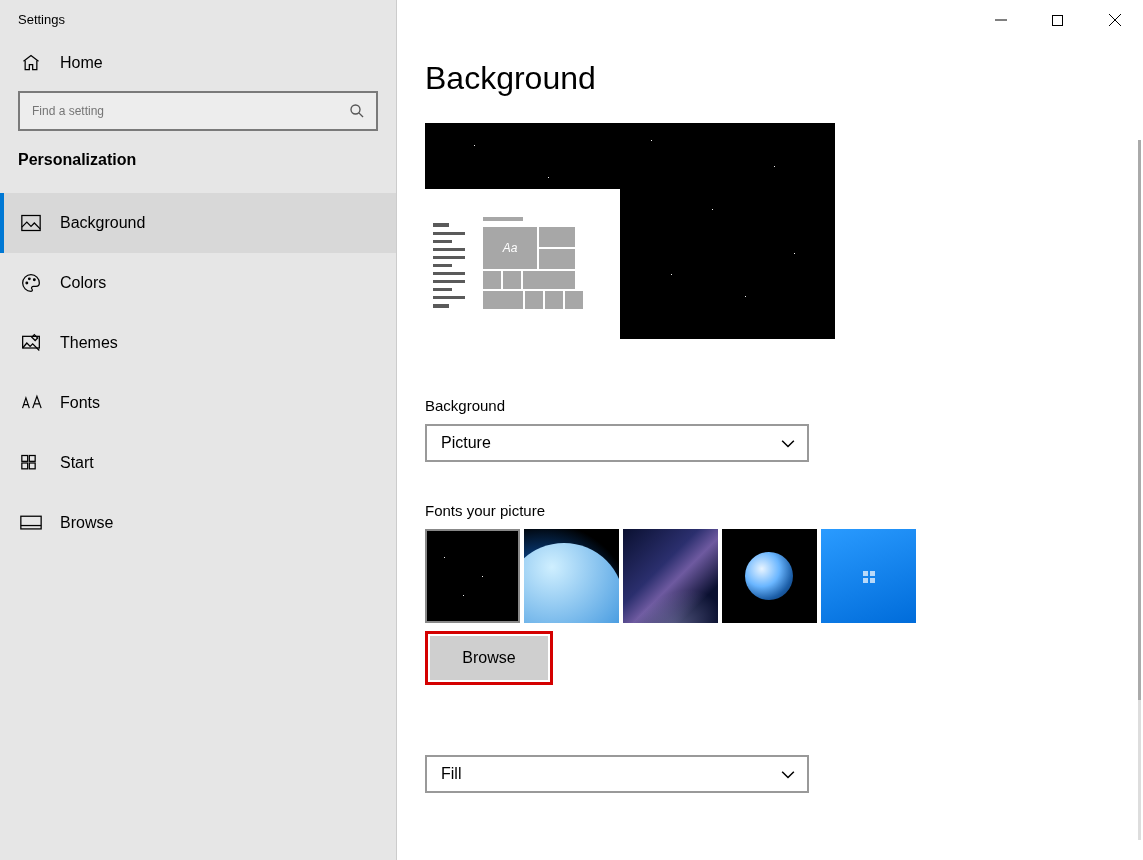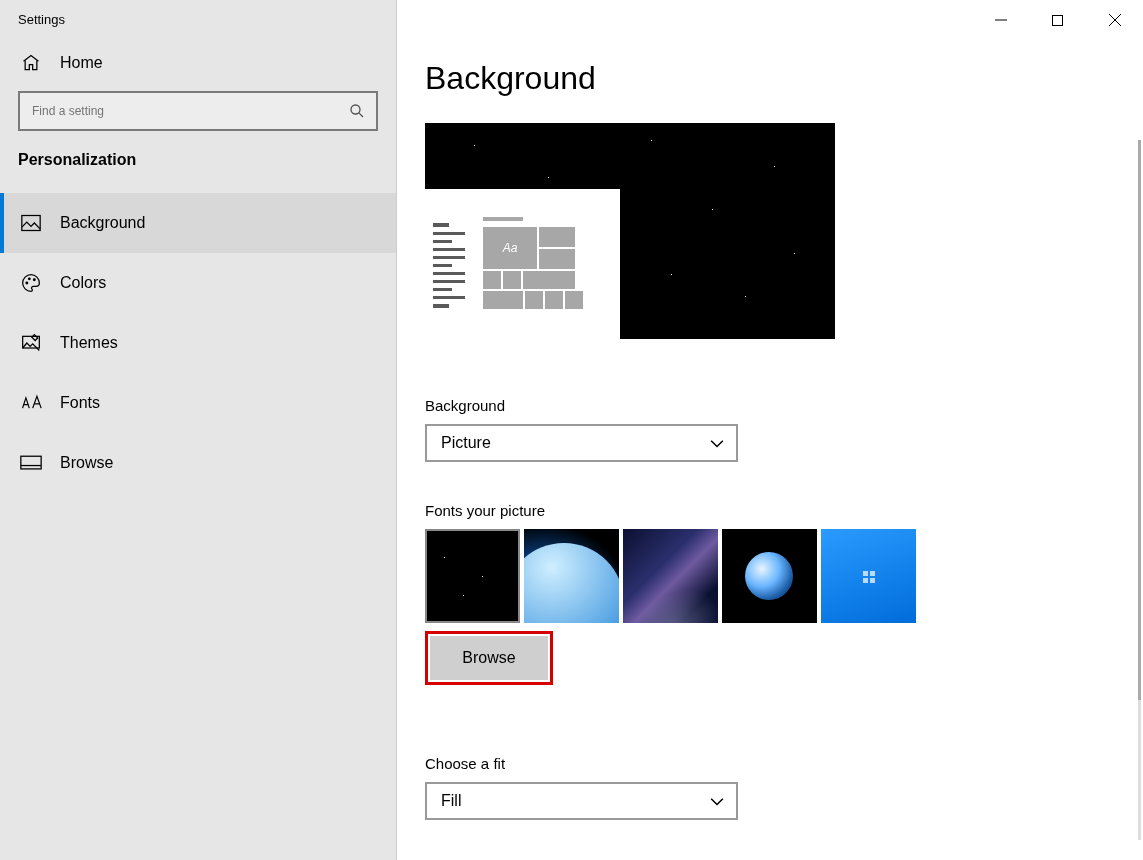--- a/index.html
+++ b/index.html
@@ -89,21 +89,21 @@
   .sp-row1 .tcol { display:flex; flex-direction:column; gap:2px; }
   .sp-row1 .tsm { width:36px; height:20px; background:#a7a7a7; }
   .sp-row2 { display:flex; gap:2px; }
   .sp-row2 .t { background:#a7a7a7; }
   .sp-row2 .t1 { width:18px; height:18px; }
   .sp-row2 .t2 { width:52px; height:18px; }
 
   
   .field-label { font-size: 15px; margin-bottom: 10px; }
   .dropdown {
-    width: 313px; height: 38px;
+    width: 384px; height: 38px;
     border: 2px solid #999;
     display: flex; align-items: center; justify-content: space-between;
     padding: 0 12px 0 14px; font-size: 16px;
     background: #fff;
   }
   .chevron { width: 14px; height: 14px; }
   .section-gap { margin-bottom: 40px; }
   .section-gap-sm { margin-bottom: 30px; }
 
   
@@ -215,20 +215,31 @@
       <div class="nav-item">
         <span class="icon-wrap">
           <svg width="22" height="18" viewBox="0 0 26 20" fill="none" stroke="#000" stroke-width="1.4">
             <path d="M3 16L7 4l4 12M4.5 12h5"></path>
               <path d="M15 16L20 2l5 14M16.5 11h7"></path>
           </svg>
         </span>
         <span>Fonts</span>
       </div>
 
+      <div class="nav-item">
+        <span class="icon-wrap">
+          <svg width="20" height="18" viewBox="0 0 24 20" fill="none" stroke="#000" stroke-width="1.5">
+            <rect x="1" y="1" width="7" height="7"></rect>
+              <rect x="10" y="1" width="7" height="7"></rect>
+            <rect x="1" y="10" width="7" height="7"></rect>
+              <rect x="10" y="10" width="7" height="7"></rect>
+          </svg>
+        </span>
+        <span>Start</span>
+      </div>
 
       <div class="nav-item">
         <span class="icon-wrap">
           <svg width="22" height="16" viewBox="0 0 26 18" fill="none" stroke="#000" stroke-width="1.5">
             <rect x="1" y="1" width="24" height="15"></rect>
               <line x1="1" y1="12" x2="25" y2="12"></line>
           </svg>
         </span>
         <span>Browse</span>
       </div>
@@ -336,21 +347,20 @@
           <div class="thumb t-milky"></div>
           <div class="thumb t-globe"></div>
           <div class="thumb t-win"></div>
         </div>
         <div class="browse-highlight">
           <button class="browse-btn">Browse</button>
         </div>
       </div>
 
       <div>
-        <div class="field-label">Choose a fit</div>
         <div class="dropdown">
           <span>Fill</span>
           <span>
             <svg class="chevron" viewBox="0 0 12 12" fill="none" stroke="#000" stroke-width="1.3">
                 <path d="M1 4l5 5 5-5"></path>
               </svg>
           </span>
         </div>
       </div>
     </div>

